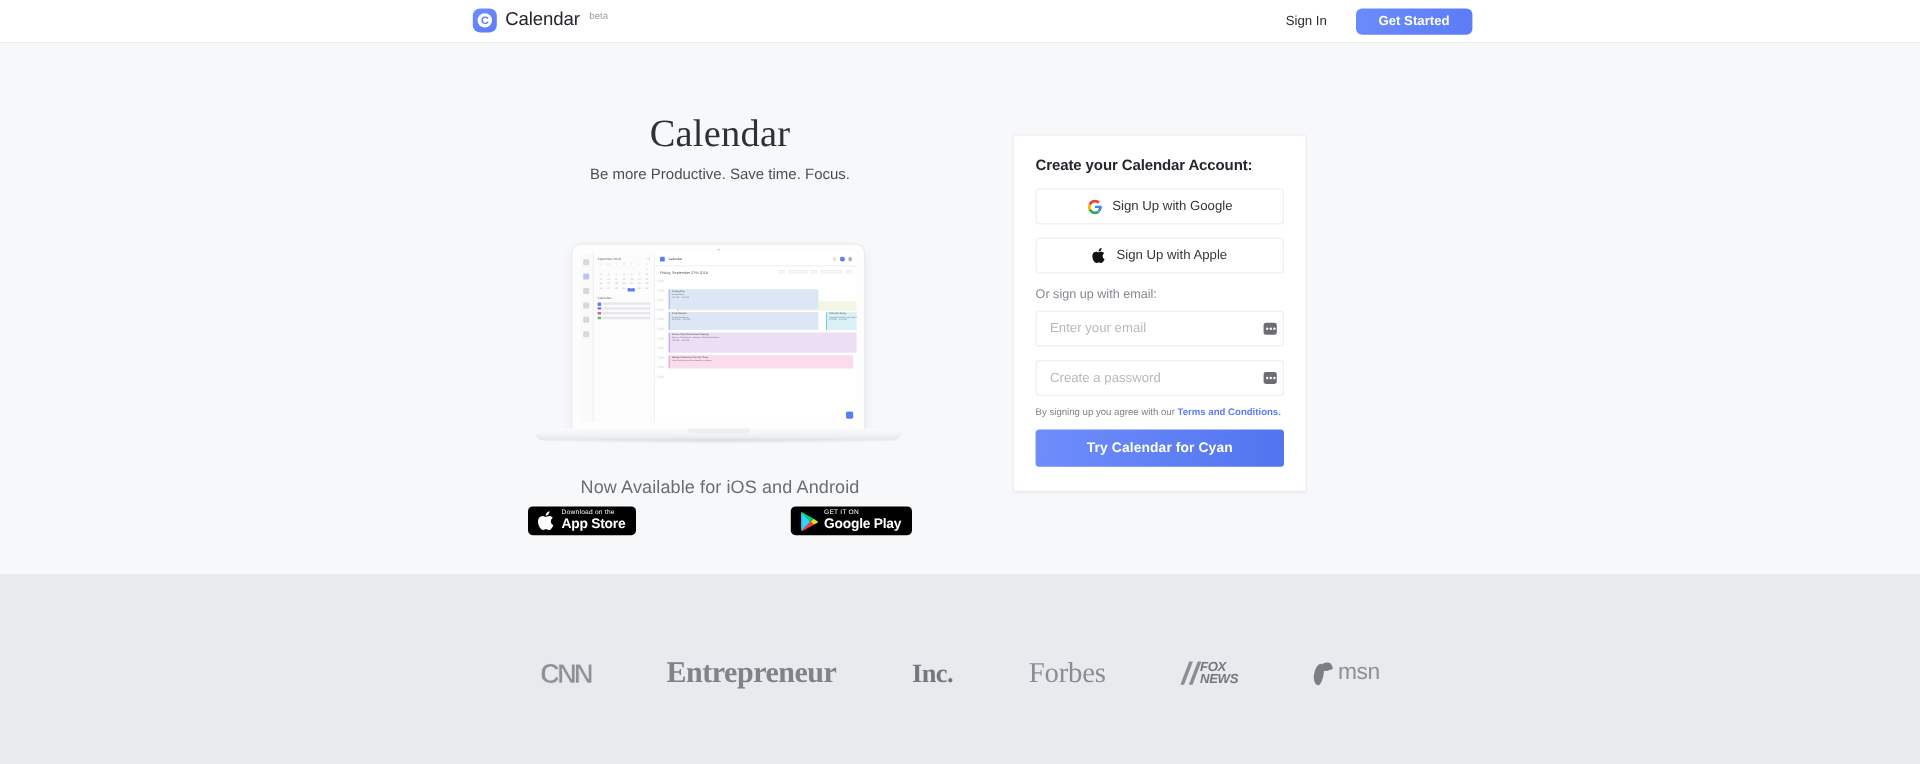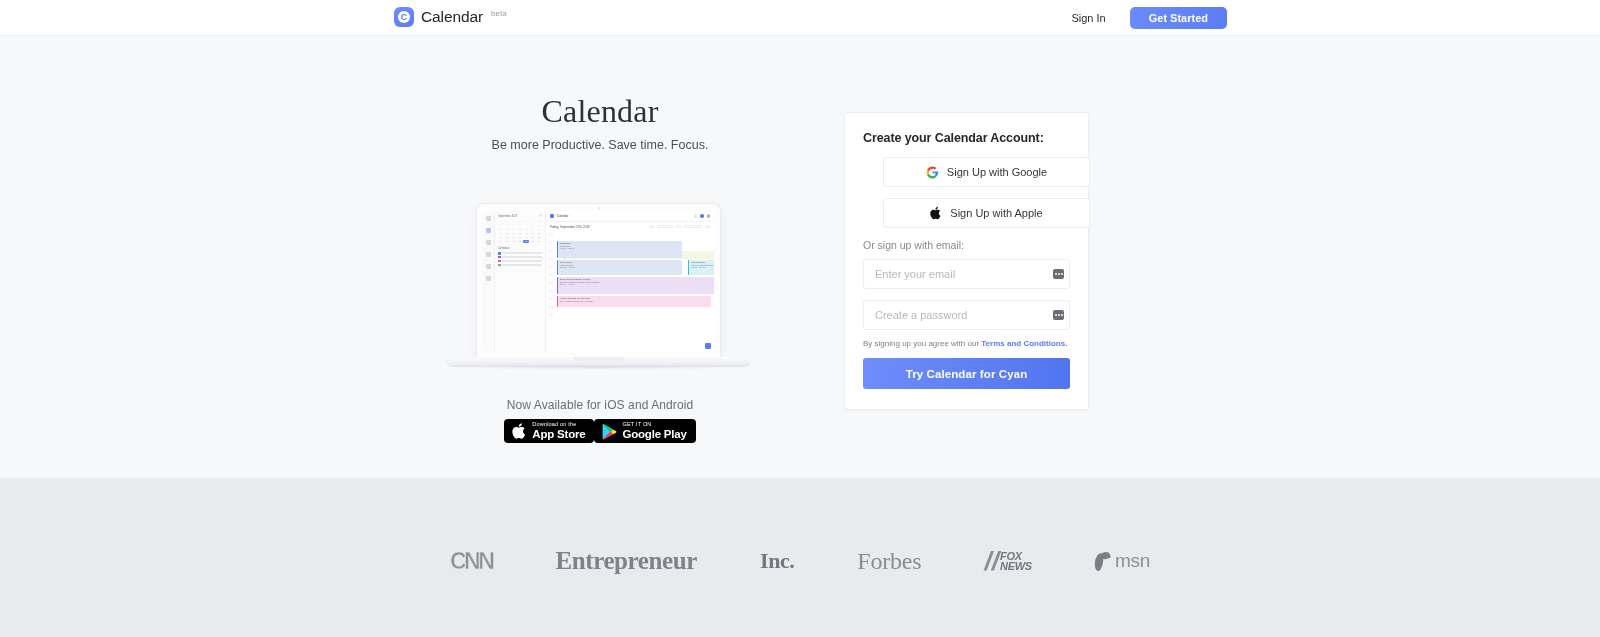--- a/index.html
+++ b/index.html
@@ -220,22 +220,22 @@
   .m-fab { position: absolute; right: 3px; bottom: 3px; width: 6px; height: 6px; border-radius: 1.4px; background: #5b7cf7; }
 
   
   .stores {
     position: absolute;
     left: 440px;
     top: 362px;
     width: 320px;
     text-align: center;
   }
-  .stores-label { font-size: 12px; color: #6a6d74; letter-spacing: .1px; }
-  .stores-row { margin-top: 7px; display: flex; justify-content: center; }
+  .stores-label { font-size: 15px; color: #6a6d74; letter-spacing: .1px; }
+  .stores-row { margin-top: 7px; display: flex; justify-content: space-between; }
   .badge {
     background: #000;
     border-radius: 4px;
     height: 24px;
     display: flex;
     align-items: center;
     gap: 5px;
     padding: 0 9px 0 8px;
     cursor: pointer;
   }
@@ -270,21 +270,20 @@
     background: #fff;
     display: flex;
     align-items: center;
     justify-content: center;
     gap: 8px;
     font-size: 11px;
     color: #34363c;
     cursor: pointer;
     margin-bottom: 11px;
     font-family: "Liberation Sans", sans-serif;
-    margin-left: 20px;
   }
   .or-label { font-size: 10.5px; color: #85888f; margin: 5px 0 8px; }
   .field {
     position: relative;
     width: 100%;
     height: 30px;
     margin-bottom: 11px;
   }
   .field input {
     width: 100%; height: 100%;

